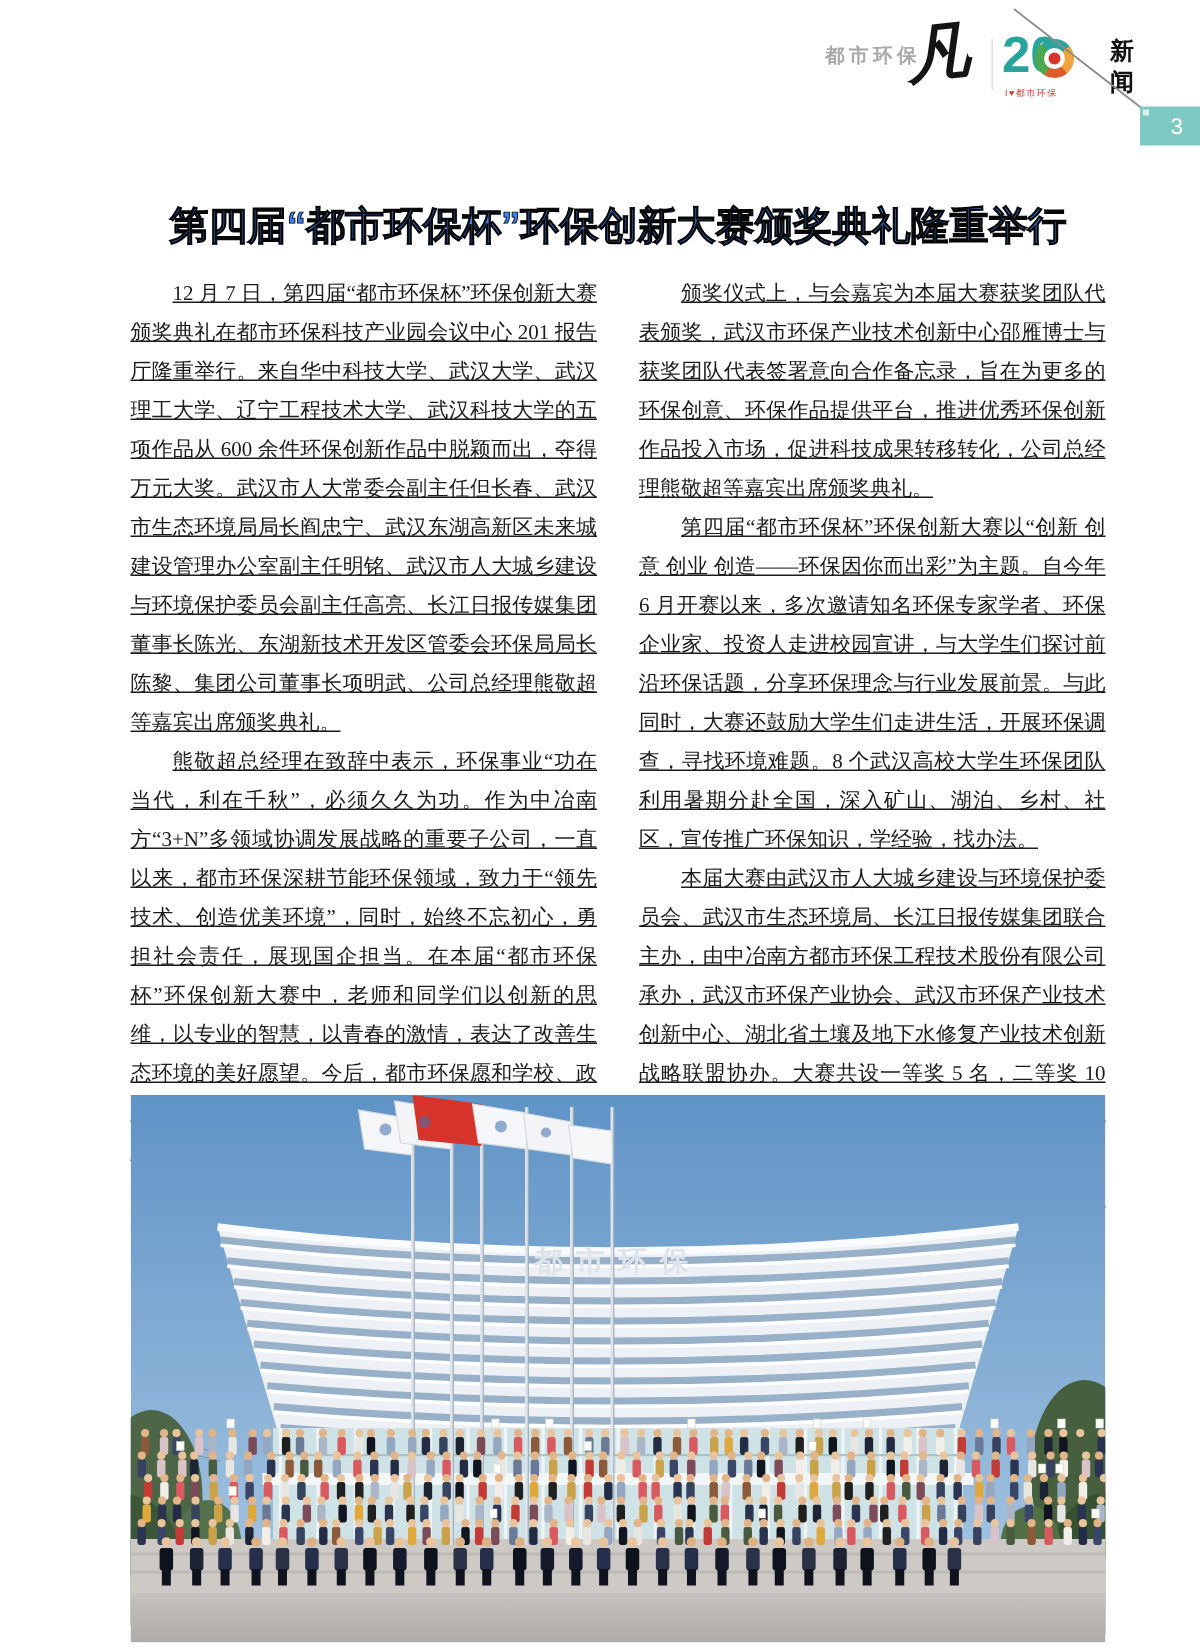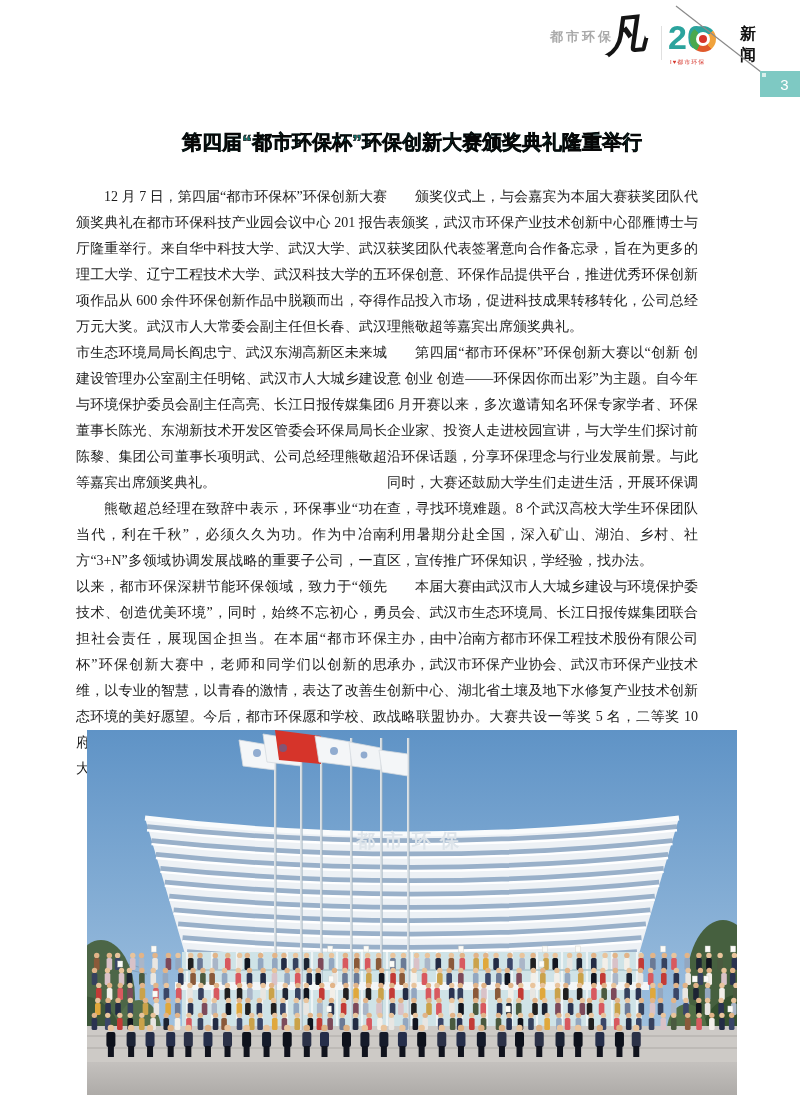--- a/index.html
+++ b/index.html
@@ -30,23 +30,23 @@
                 font-size:16px;font-weight:bold;color:#101010;letter-spacing:2px;}
   .header-line{position:absolute;left:0;top:0;width:800px;height:110px;pointer-events:none;}
   .pagenum{position:absolute;left:748px;top:71px;width:49px;height:26px;background:#7ec9c3;
            font-family:"Liberation Sans",sans-serif;color:#ffffff;font-size:15px;
            display:flex;align-items:center;justify-content:center;}
   .pagenum::before{content:"";position:absolute;left:2px;top:2px;width:4px;height:4px;
            background:#d9efec;}
 
   
   .headline{position:absolute;left:60px;top:116px;width:680px;text-align:center;
-            font-family:"Liberation Sans",sans-serif;font-weight:bold;font-size:20px;
-            color:#0f766e;letter-spacing:0px;-webkit-text-stroke:0.6px #070707;}
-  .columns{position:absolute;left:64px;top:184px;width:650px;display:flex;}
+            font-family:"Liberation Sans",sans-serif;font-weight:bold;font-size:26px;
+            color:#3b82f6;letter-spacing:0px;-webkit-text-stroke:0.6px #070707;}
+  .columns{position:absolute;left:75px;top:184px;width:650px;display:flex;gap:28px;text-decoration:underline;}
   .col{width:311px;}
   .col p{margin:0;font-size:14px;line-height:26px;text-align:justify;text-indent:2em;
          color:#1b1b1b;}
   .byline{margin-top:8px;text-align:right;font-family:"Liberation Sans",sans-serif;
           font-size:14px;color:#111;font-weight:bold;letter-spacing:1px;}
 
   
   .photo{position:absolute;left:75px;top:730px;width:650px;height:365px;overflow:hidden;}
   .photo svg{display:block;width:650px;height:365px;}
   .bsign{font-family:"Liberation Sans",sans-serif;font-weight:bold;letter-spacing:9px;}

